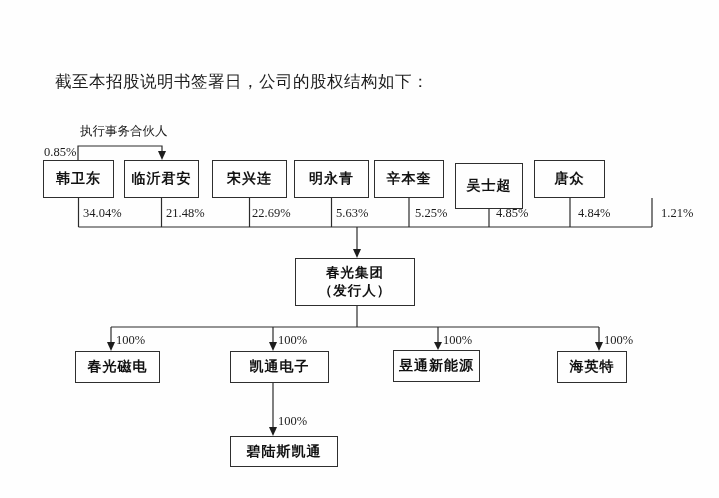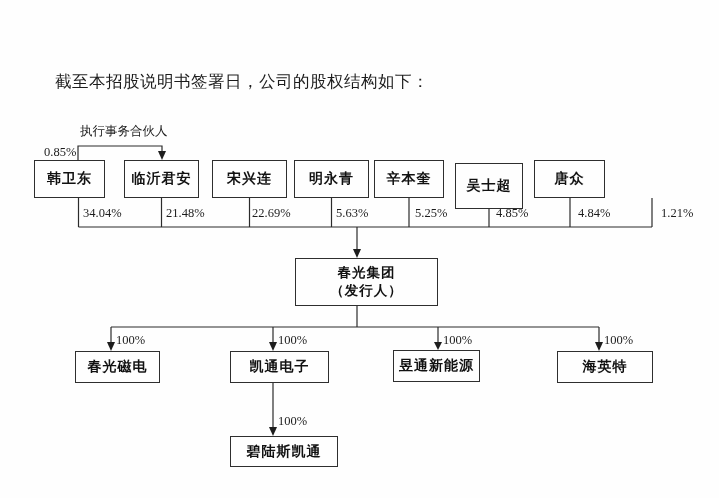--- a/index.html
+++ b/index.html
@@ -84,48 +84,48 @@
       <path d="M269,342 h8 l-4,9 z"></path>
       <path d="M434,342 h8 l-4,8 z"></path>
       <path d="M595,342 h8 l-4,9 z"></path>
       <path d="M269,427 h8 l-4,9 z"></path>
     </g>
   </svg>
 
   <div class="lbl" style="left:80px;top:123px;">执行事务合伙人</div>
   <div class="lbl" style="left:44px;top:145px;">0.85%</div>
 
-  <div class="box" style="left:34px;top:160px;width:71px;height:38px;">韩卫东</div>
+  <div class="box" style="left:43px;top:160px;width:71px;height:38px;">韩卫东</div>
   <div class="box" style="left:124px;top:160px;width:75px;height:38px;">临沂君安</div>
   <div class="box" style="left:212px;top:160px;width:75px;height:38px;">宋兴连</div>
   <div class="box" style="left:294px;top:160px;width:75px;height:38px;">明永青</div>
   <div class="box" style="left:374px;top:160px;width:70px;height:38px;">辛本奎</div>
   <div class="box" style="left:455px;top:163px;width:68px;height:46px;">吴士超</div>
   <div class="box" style="left:534px;top:160px;width:71px;height:38px;">唐众</div>
 
   <div class="lbl" style="left:83px;top:206px;">34.04%</div>
   <div class="lbl" style="left:166px;top:206px;">21.48%</div>
   <div class="lbl" style="left:252px;top:206px;">22.69%</div>
   <div class="lbl" style="left:336px;top:206px;">5.63%</div>
   <div class="lbl" style="left:415px;top:206px;">5.25%</div>
   <div class="lbl" style="left:496px;top:206px;">4.85%</div>
   <div class="lbl" style="left:578px;top:206px;">4.84%</div>
   <div class="lbl" style="left:661px;top:206px;">1.21%</div>
 
-  <div class="box issuer" style="left:295px;top:258px;width:143px;height:48px;">
+  <div class="box issuer" style="left:295px;top:258px;width:120px;height:48px;">
     <div>春光集团</div>
     <div>（发行人）</div>
   </div>
 
   <div class="lbl" style="left:116px;top:333px;">100%</div>
   <div class="lbl" style="left:278px;top:333px;">100%</div>
   <div class="lbl" style="left:443px;top:333px;">100%</div>
   <div class="lbl" style="left:604px;top:333px;">100%</div>
 
   <div class="box" style="left:68px;top:351px;width:85px;height:32px;margin-left:7px;">春光磁电</div>
   <div class="box" style="left:230px;top:351px;width:99px;height:32px;text-align:center;">凯通电子</div>
   <div class="box" style="left:393px;top:350px;width:87px;height:32px;">昱通新能源</div>
-  <div class="box" style="left:557px;top:351px;width:96px;height:32px;">海英特</div>
+  <div class="box" style="left:557px;top:351px;width:70px;height:32px;">海英特</div>
 
   <div class="lbl" style="left:278px;top:414px;">100%</div>
   <div class="box" style="left:230px;top:436px;width:108px;height:31px;">碧陆斯凯通</div>
 
 </div>
 
 </body></html>

